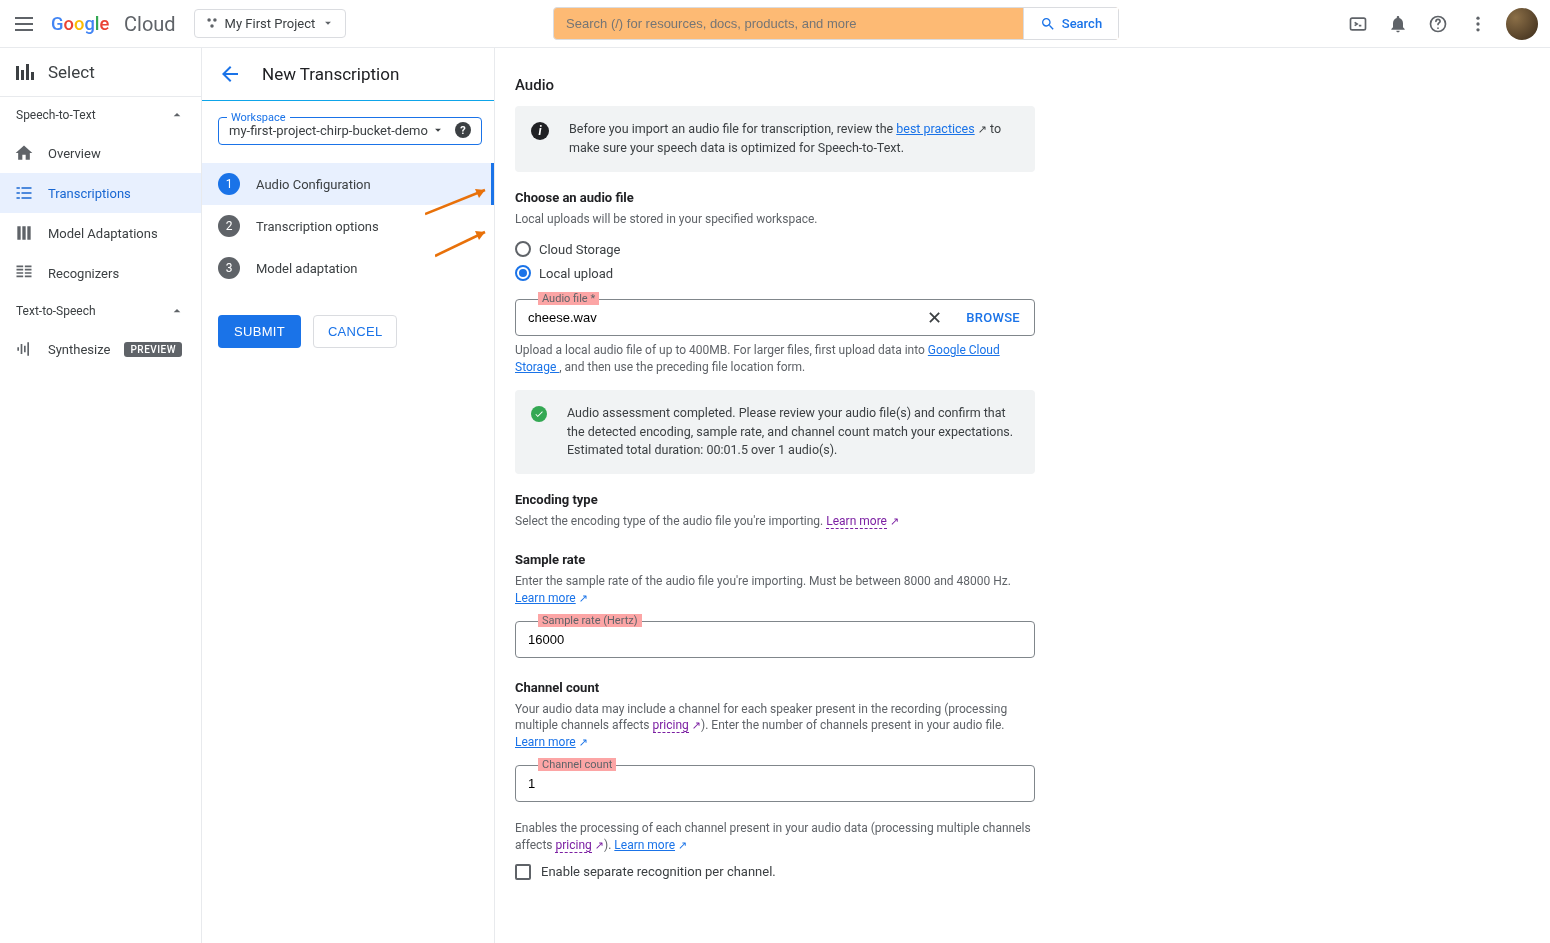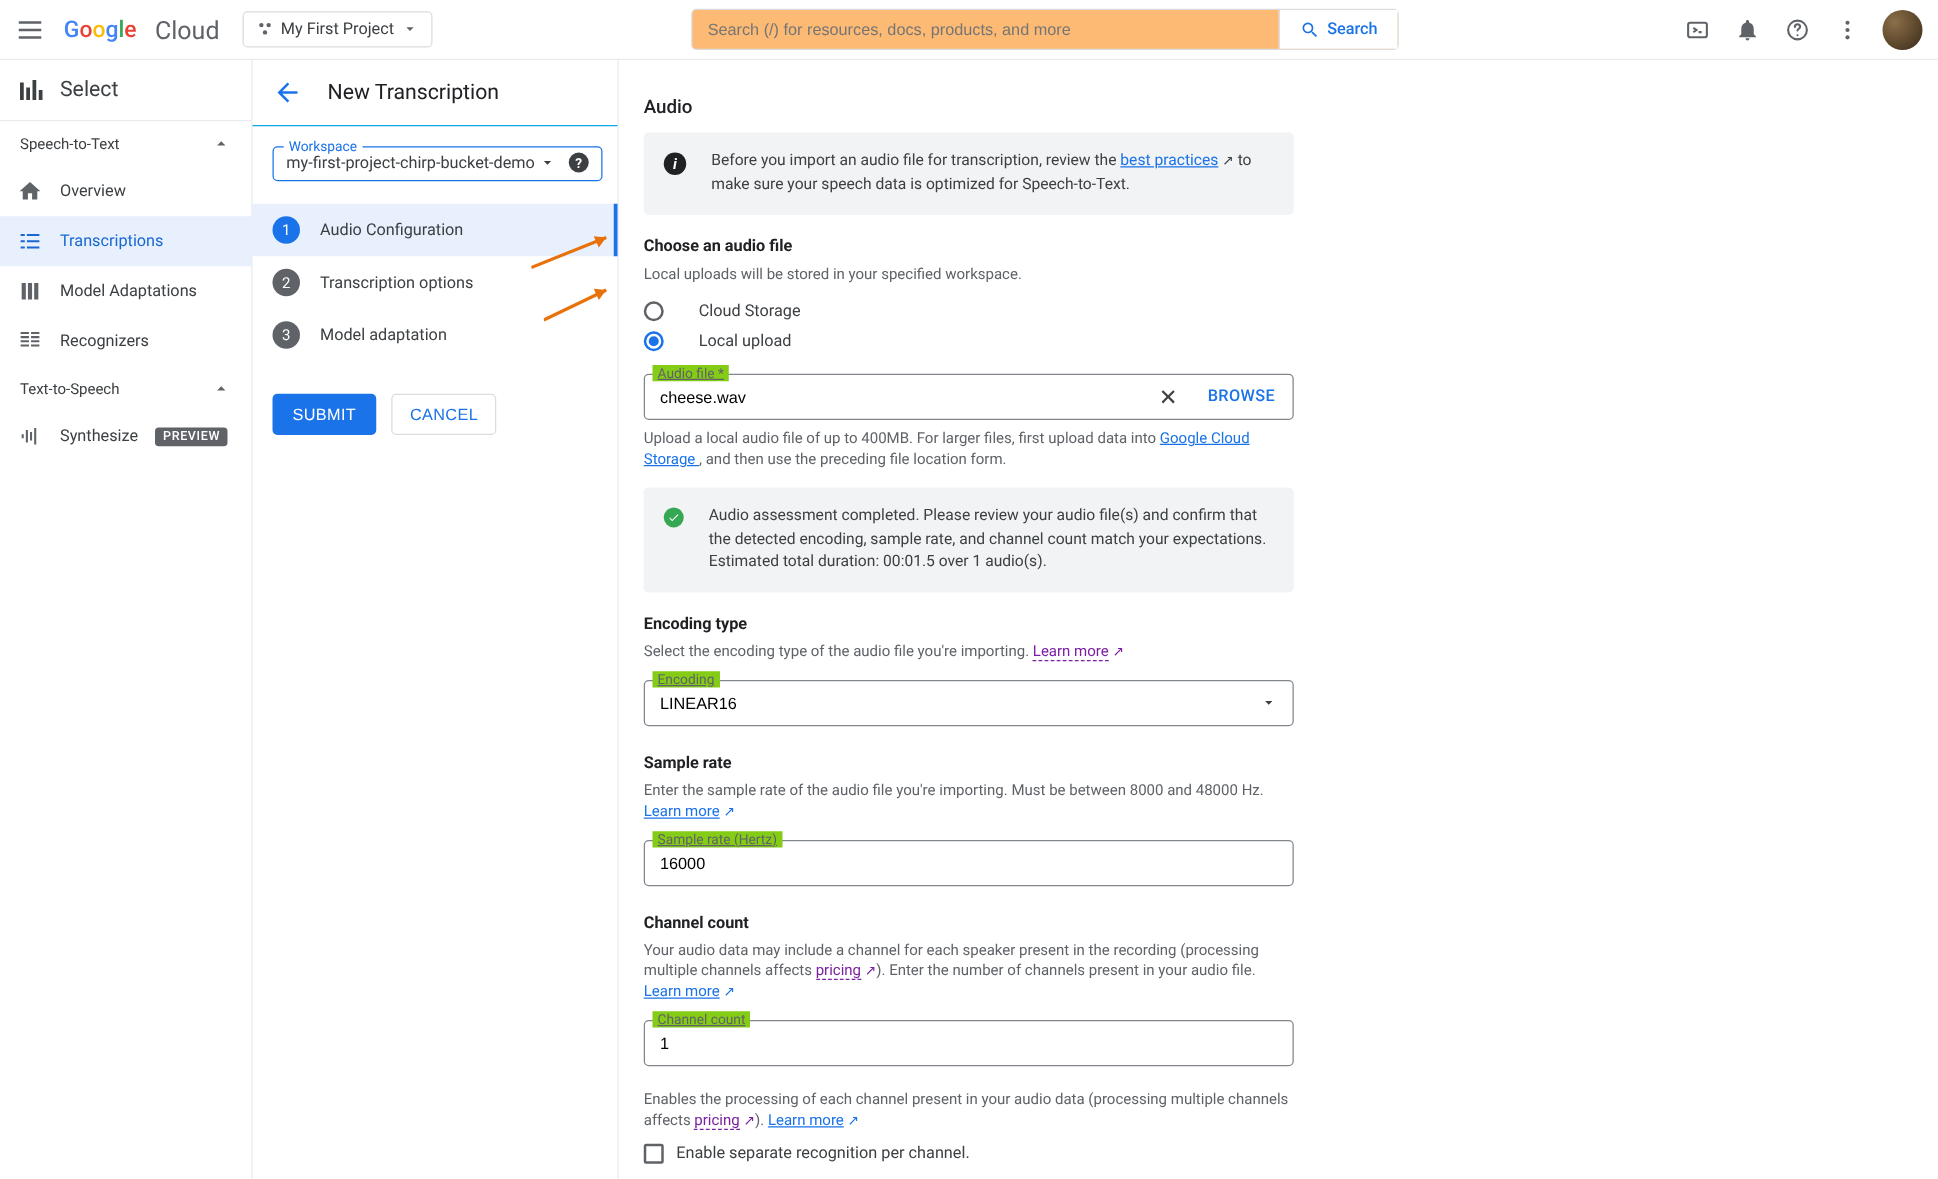--- a/index.html
+++ b/index.html
@@ -59,26 +59,26 @@
   .btn-outline { background: #fff; color: #1a73e8; border: 1px solid #dadce0; padding: 8px 14px; border-radius: 4px; font-size: 13px; font-weight: 500; cursor: pointer; letter-spacing: 0.3px; }
 
   
   .form-col { flex: 1; padding: 24px 20px 40px 20px; max-width: 560px; }
   .section-h { font-size: 15px; font-weight: 500; color: #202124; margin: 4px 0 12px 0; }
   .info-banner { background: #f1f3f4; border-radius: 4px; padding: 14px 16px; display: flex; gap: 20px; align-items: flex-start; font-size: 12.5px; line-height: 1.5; color: #3c4043; margin-bottom: 18px; }
   .info-icon { width: 18px; height: 18px; border-radius: 50%; background: #202124; color: #fff; display: flex; align-items: center; justify-content: center; font-size: 12px; font-style: italic; font-weight: 700; flex-shrink: 0; margin-top: 2px; }
   .success-icon { width: 16px; height: 16px; border-radius: 50%; background: #34a853; display: flex; align-items: center; justify-content: center; flex-shrink: 0; margin-top: 2px; }
   .sub-h { font-size: 13px; font-weight: 700; color: #202124; margin-bottom: 6px; }
   .sub-text { font-size: 12px; color: #5f6368; margin-bottom: 10px; line-height: 1.4; }
-  .radio-row { display: flex; align-items: center; gap: 28px; padding: 4px 0; cursor: pointer; font-size: 13px; }
+  .radio-row { display: flex; align-items: center; gap: 8px; padding: 4px 0; cursor: pointer; font-size: 13px; }
   .radio { width: 16px; height: 16px; border: 2px solid #5f6368; border-radius: 50%; display: inline-block; position: relative; }
   .radio.selected { border-color: #1a73e8; }
   .radio.selected::after { content: ""; position: absolute; top: 2px; left: 2px; width: 8px; height: 8px; background: #1a73e8; border-radius: 50%; }
   .text-field { border: 1px solid #80868b; border-radius: 4px; position: relative; margin-top: 14px; display: flex; align-items: center; }
-  .text-field-label { position: absolute; top: -8px; left: 6px; background: #84cc16; padding: 0 4px; font-size: 11px; color: #5f6368; text-decoration: underline; }
+  .text-field-label { position: absolute; top: -8px; left: 22px; background: #fca5a5; padding: 0 4px; font-size: 11px; color: #5f6368; }
   .text-field input { flex: 1; border: none; outline: none; padding: 10px 12px; font-size: 13px; background: transparent; }
   .clear-x { padding: 0 10px; cursor: pointer; font-size: 18px; color: #3c4043; }
   .browse-link { padding: 0 14px; color: #1a73e8; font-weight: 500; font-size: 13px; cursor: pointer; letter-spacing: 0.3px; }
   .link-u { color: #1a73e8; text-decoration: underline; }
   .link-dashed { color: #7b1fa2; border-bottom: 1px dashed #7b1fa2; text-decoration: none; }
   .ext-icon { font-size: 11px; }
   .checkbox-row { display: flex; align-items: center; gap: 10px; margin-top: 4px; }
   .cb { width: 16px; height: 16px; border: 2px solid #5f6368; border-radius: 2px; cursor: pointer; }
   .arrow-annotation { position: absolute; pointer-events: none; }
 
@@ -282,27 +282,20 @@
               <path fill="#fff" d="M9 16.17L4.83 12l-1.42 1.41L9 19 21 7l-1.41-1.41z"></path>
             </svg>
           </div>
         <div>Audio assessment completed. Please review your audio file(s) and confirm that the detected encoding, sample rate, and channel count match your expectations. Estimated total duration: 00:01.5 over 1 audio(s).</div>
       </div>
 
       <div class="sub-h" style="margin-top:18px;">Encoding type</div>
       <div class="sub-text">
         <span>Select the encoding type of the audio file you're importing. </span><a class="link-dashed">Learn more</a> <span class="ext-icon" style="color:#7b1fa2">↗</span>
       </div>
-      <div class="text-field">
-        <span class="text-field-label">Encoding</span>
-        <input readonly="" value="LINEAR16" style="">
-        <svg width="14" height="14" viewBox="0 0 24 24" style="margin-right:12px;">
-            <path d="M7 10l5 5 5-5z" fill="#3c4043"></path>
-          </svg>
-      </div>
 
       <div class="sub-h" style="margin-top:22px;">Sample rate</div>
       <div class="sub-text">
         <span>Enter the sample rate of the audio file you're importing. Must be between 8000 and 48000 Hz. </span><a class="link-u">Learn more</a> <span class="ext-icon" style="color:#1a73e8">↗</span>
       </div>
       <div class="text-field">
         <span class="text-field-label">Sample rate (Hertz)</span>
         <input value="16000" style="">
       </div>
 

